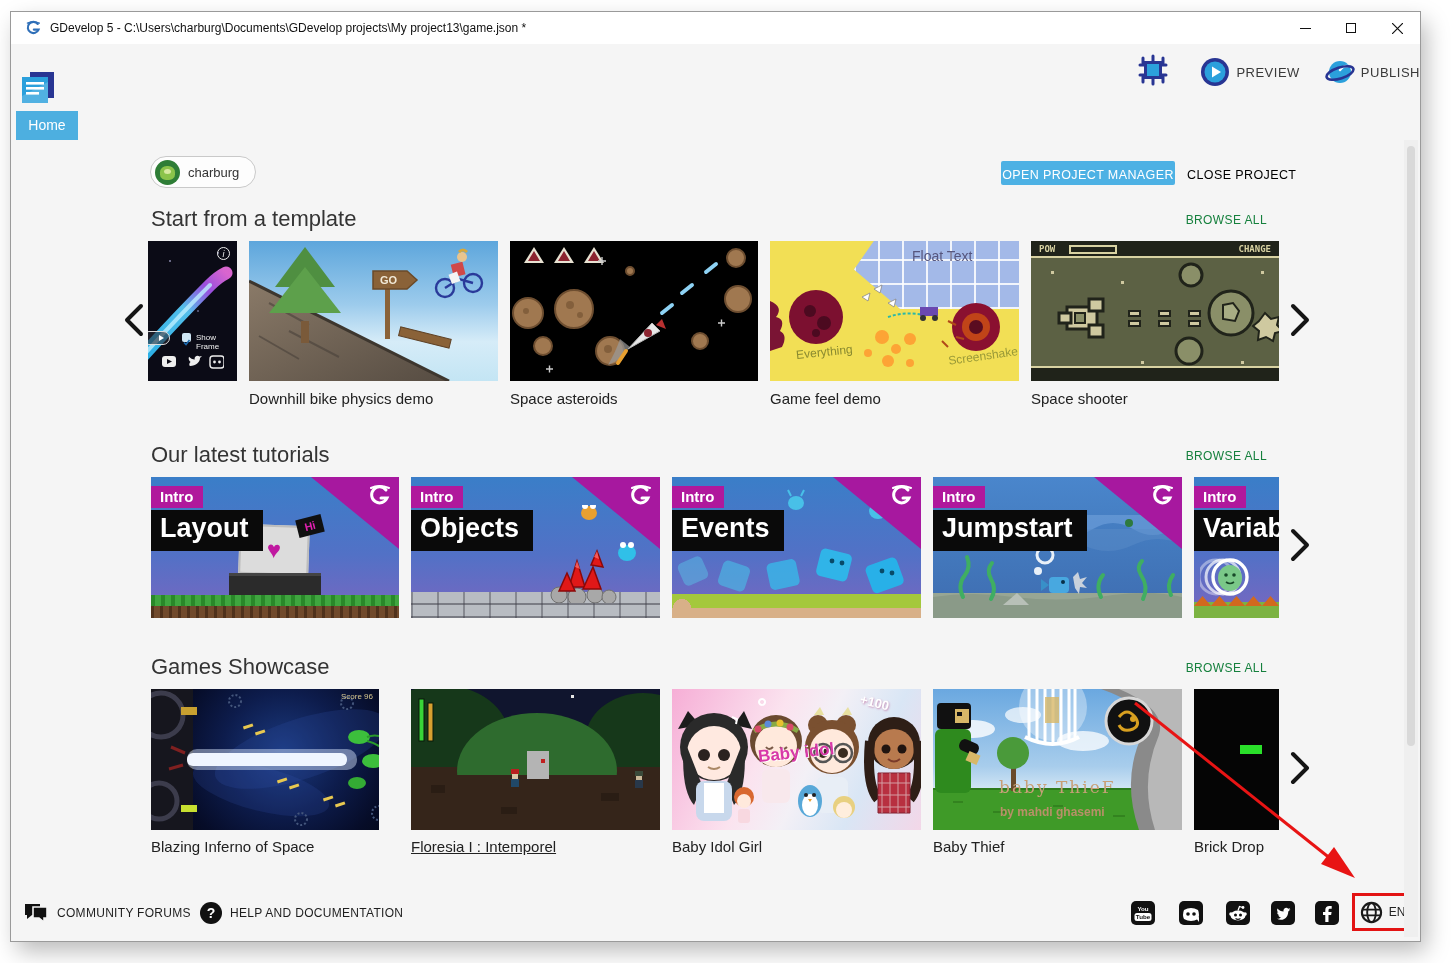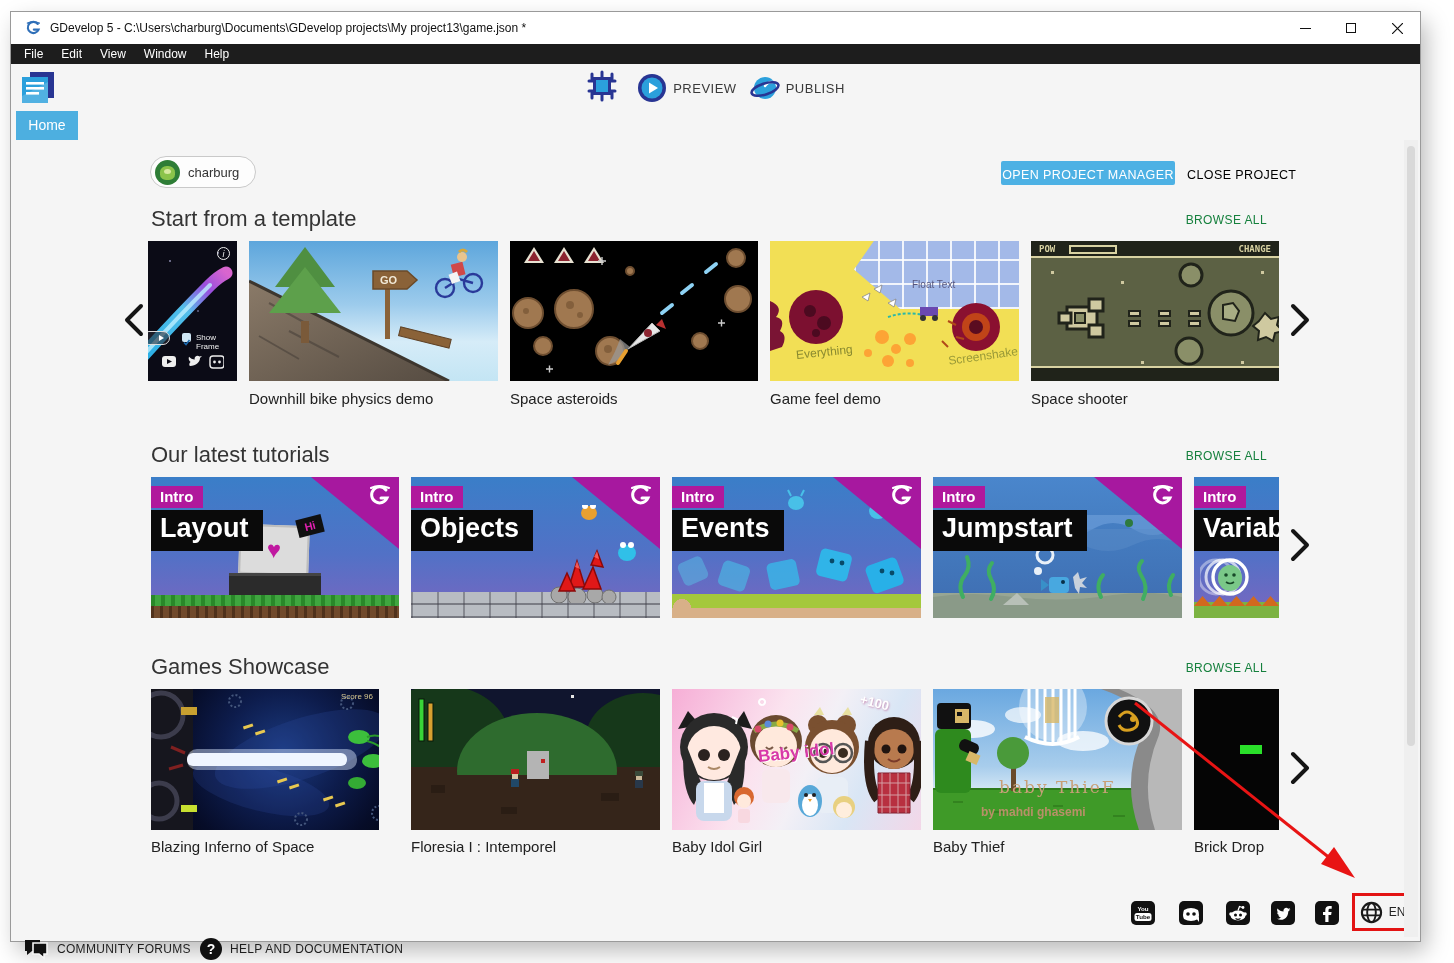--- a/index.html
+++ b/index.html
@@ -13,21 +13,21 @@
   .win-controls { position:absolute; right:0; top:0; height:32px; display:flex; }
   .win-btn { width:46px; height:32px; display:flex; align-items:center; justify-content:center; }
   .min-glyph { width:11px; height:0; border-bottom:1px solid #111; }
   .max-glyph { width:10px; height:10px; border:1px solid #111; }
   
   .menubar { position:absolute; left:0; top:32px; right:0; height:20px; background:#1d1d1d; display:flex; align-items:center; gap:0; }
   .menu-item { color:#fff; font-size:12px; padding:0 9px; }
   .menu-item:first-child { padding-left:13px; }
   
   .pm-btn { position:absolute; left:7px; top:58px; width:40px; height:37px; }
-  .center-tools { position:absolute; left:0; right:0; top:57px; height:38px; display:flex; justify-content:center; align-items:center; gap:13px; }
+  .center-tools { position:absolute; left:0; right:0; top:41px; height:38px; display:flex; justify-content:flex-end; align-items:center; gap:25px; }
   .tool-label { font-size:13px; color:#3a3a3a; letter-spacing:.5px; }
   .tool-group { display:flex; align-items:center; gap:6px; }
   .tab-home { position:absolute; left:5px; top:99px; width:62px; height:29px; background:#4dafe0; color:#fff;
               font-size:14px; text-align:center; line-height:29px; }
   
   .user-chip { position:absolute; left:139px; top:144px; height:32px; border:1px solid #c9c9c9; border-radius:17px;
                background:#fdfdfd; display:flex; align-items:center; padding:0 16px 0 4px; gap:8px; }
   .avatar { width:25px; height:25px; border-radius:50%; background:#2e7d36; position:relative; overflow:hidden; }
   .avatar:before { content:""; position:absolute; left:5px; top:6px; width:15px; height:14px; background:#8bc34a; border-radius:45% 45% 40% 40%; }
   .avatar:after { content:""; position:absolute; left:9px; top:9px; width:7px; height:5px; background:#d7e9a0; border-radius:50%; }
@@ -42,21 +42,21 @@
   .card-title { position:absolute; font-size:15px; color:#212121; }
   .chev { position:absolute; width:24px; height:34px; }
   .chev svg { display:block; }
   
   .tut { background:linear-gradient(180deg,#3a7ec8 0%,#5271c6 55%,#7a66c0 100%); }
   .intro-badge { position:absolute; left:0; top:9px; background:#b0189c; color:#fff; font-weight:bold; font-size:15px; padding:2px 10px 3px 9px; }
   .tut-title { position:absolute; left:0; top:33px; background:#0a0a0a; color:#fff; font-weight:bold; font-size:27px; padding:3px 14px 7px 9px; white-space:nowrap; }
   .corner { position:absolute; right:0; top:0; width:88px; height:72px; background:#a7189f; clip-path:polygon(0 0,100% 0,100% 100%); }
   .corner svg { position:absolute; right:8px; top:6px; }
   
-  .foot-item { position:absolute; top:889px; display:flex; align-items:center; gap:7px;margin-top:36px; }
+  .foot-item { position:absolute; top:889px; display:flex; align-items:center; gap:7px; }
   .foot-label { font-size:12px; color:#1e1e1e; letter-spacing:.3px; }
   .soc { position:absolute; top:889px; width:24px; height:24px; }
   .lang-box { position:absolute; left:1341px; top:881px; width:61px; height:38px; border:3px solid #e31313; display:flex; align-items:center; justify-content:center; gap:6px; }
   .lang-label { font-size:12px; color:#222; }
   .scroll-track { position:absolute; left:1393px; top:128px; width:14px; bottom:4px; background:#efefef; }
   .scroll-thumb { position:absolute; left:3px; top:6px; width:8px; height:600px; background:#d9d9d9; border-radius:4px; }
   .annot { position:absolute; inset:0; pointer-events:none; z-index:60; }
   
   .abs { position:absolute; }
 </style>
@@ -79,27 +79,20 @@
           <div class="max-glyph"></div>
         </div>
       <div class="win-btn">
         <svg width="11" height="11" viewBox="0 0 11 11">
             <path d="M0 0 L11 11 M11 0 L0 11" stroke="#111" stroke-width="1.2"></path>
           </svg>
       </div>
     </div>
   </div>
 
-  <div class="menubar">
-    <span class="menu-item">File</span>
-    <span class="menu-item">Edit</span>
-    <span class="menu-item">View</span>
-    <span class="menu-item">Window</span>
-    <span class="menu-item">Help</span>
-  </div>
 
   <div class="pm-btn">
     <svg width="40" height="37" viewBox="0 0 40 37">
       <rect x="12" y="2" width="24" height="26" fill="#283593"></rect>
       <rect x="4" y="7" width="26" height="26" fill="#2ba0dc"></rect>
       <rect x="8" y="12" width="18" height="2.6" fill="#fff"></rect>
       <rect x="8" y="17" width="18" height="2.6" fill="#fff"></rect>
       <rect x="8" y="22" width="13" height="2.6" fill="#fff"></rect>
       <path d="M4 26 L30 12 L30 33 L4 33 Z" fill="rgba(255,255,255,.18)"></path>
     </svg>
@@ -275,21 +268,21 @@
         </g>
     </svg>
   </div>
   <div class="card-title" style="left:499px; top:378px;">Space asteroids</div>
 
   <div class="card" style="left:759px; top:229px; width:249px; height:140px; background:#f2df55;">
     <div class="abs" style="left:84px; top:0; width:165px; height:68px; background:
         repeating-linear-gradient(90deg, rgba(255,255,255,.85) 0 2px, transparent 2px 24px),
         repeating-linear-gradient(0deg, rgba(255,255,255,.85) 0 2px, transparent 2px 24px), #a3b9e8;
         clip-path:polygon(12% 0,100% 0,100% 100%,28% 100%,0 42%);"></div>
-    <span class="abs" style="left:142px; top:38px; font-size:10px; color:#56567e;">Float Text</span>
+    <span class="abs" style="left:142px; top:7px; font-size:14px; color:#56567e;">Float Text</span>
     <svg class="abs" style="left:0;top:0;" width="249" height="140" viewBox="0 0 249 140">
       <path d="M0 60 q14 6 6 16 q10 2 4 14 q8 4 2 16 L0 110 Z" fill="#7a1434"></path>
       <circle cx="46" cy="76" r="27" fill="#7c1030"></circle>
         <circle cx="40" cy="70" r="6" fill="#4c0a20"></circle>
         <circle cx="54" cy="82" r="7" fill="#4c0a20"></circle>
         <circle cx="46" cy="92" r="4" fill="#4c0a20"></circle>
       <circle cx="206" cy="86" r="24" fill="#8a1030"></circle>
         <circle cx="206" cy="86" r="14" fill="#c04418"></circle>
         <circle cx="206" cy="86" r="7" fill="#5a0c20"></circle>
       <g fill="#ff9a30" opacity=".85">
@@ -585,21 +578,21 @@
         </g>
       <g>
           <rect x="224" y="82" width="8" height="5" fill="#3a4a3a"></rect>
           <rect x="225" y="87" width="6" height="4" fill="#c8b898"></rect>
           <rect x="224" y="91" width="8" height="8" fill="#28384a"></rect>
         </g>
       <rect x="8" y="10" width="5" height="42" fill="#38d438" stroke="#081808" stroke-width="1"></rect>
       <rect x="17" y="14" width="5" height="38" fill="#d8a030" stroke="#081808" stroke-width="1"></rect>
     </svg>
   </div>
-  <div class="card-title" style="left:400px; top:826px;">Floresia I : Intemporel</div>
+  <div class="card-title" style="left:400px; top:826px;text-decoration:underline;">Floresia I : Intemporel</div>
 
   <div class="card" style="left:661px; top:677px; width:249px; height:141px; background:linear-gradient(115deg,#f6aed6 0%,#fbe3ef 38%,#f3f0f6 55%,#d9e6f5 75%,#f3d7e8 100%);">
     <svg class="abs" style="left:0;top:0;" width="249" height="141" viewBox="0 0 249 141">
       <g>
         <path d="M6 40 L16 22 L28 36 Z" fill="#1c1c1c"></path>
           <path d="M62 36 L72 22 L80 40 Z" fill="#1c1c1c"></path>
         <circle cx="42" cy="58" r="34" fill="#2a2a2a"></circle>
           <circle cx="42" cy="64" r="27" fill="#ffe9e0"></circle>
         <path d="M12 50 q-4 50 10 66 L30 96 Z" fill="#2a2a2a"></path>
           <path d="M72 50 q4 50 -10 66 L54 96 Z" fill="#2a2a2a"></path>
@@ -701,21 +694,21 @@
       <g>
         <path d="M168 0 L249 0 L249 141 L206 141 Q188 90 210 44 Q220 18 168 0 Z" fill="#8a8a8a"></path>
         <path d="M186 0 L249 0 L249 141 L222 141 Q206 92 226 46 Q234 20 186 0 Z" fill="#b8b8b8"></path>
         <circle cx="196" cy="32" r="23" fill="#111"></circle>
         <circle cx="196" cy="32" r="23" fill="none" stroke="#d8d8d8" stroke-width="3"></circle>
         <path d="M186 28 q8 -10 16 0 q6 8 -2 12 q-10 4 -14 -4" fill="none" stroke="#d8a020" stroke-width="3"></path>
         <circle cx="200" cy="30" r="3" fill="#d8a020"></circle>
       </g>
     </svg>
     <span class="abs" style="left:66px; top:88px; font-size:17px; color:#c8a078; letter-spacing:2px; font-family:'DejaVu Serif',serif;">baby ThieF</span>
-    <span class="abs" style="left:48px; top:116px; font-size:12px; font-weight:bold; color:#b89068;">by mahdi ghasemi</span>
+    <span class="abs" style="left:67px; top:116px; font-size:12px; font-weight:bold; color:#b89068;">by mahdi ghasemi</span>
   </div>
   <div class="card-title" style="left:922px; top:826px;">Baby Thief</div>
 
   <div class="card" style="left:1183px; top:677px; width:85px; height:141px; background:#050505;">
     <div class="abs" style="left:46px; top:56px; width:22px; height:9px; background:#2ae02a;"></div>
   </div>
   <div class="card-title" style="left:1183px; top:826px;">Brick Drop</div>
 
   <div class="foot-item" style="left:13px;">
     <svg width="26" height="24" viewBox="0 0 26 24">

